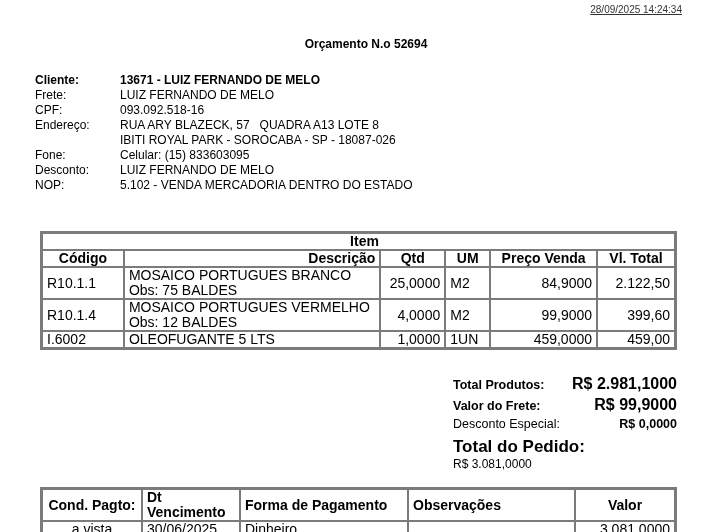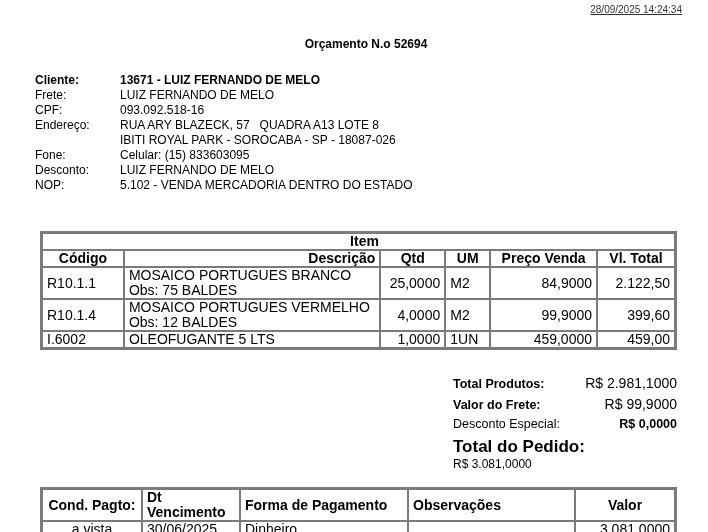--- a/index.html
+++ b/index.html
@@ -29,21 +29,21 @@
   .center { text-align:center;margin-top:20px; }
 
   .totals { position:absolute; left:453px; top:375px; width:224px; }
   .totals .row { display:flex; justify-content:space-between; align-items:baseline; }
   .totals .t1 { height:21px; font-weight:bold; font-size:12.5px; }
   .totals .t3 { height:20px; font-size:12.5px; }
   .totals .t3 .v { font-weight:bold; }
   .totals .t4 { height:24px;flex-direction:column; }
   .totals .t4 .l { font-weight:bold; font-size:17px; }
   .totals .t4 .v { font-size:12px; }
-  .totals .t1 .v { font-weight:normal; font-size:14px;text-align:center; }
+  .totals .t1 .v { font-weight:bold; font-size:16px;text-align:center; }
 
   .pay { left:40px; top:487px; width:637px; }
   .pay th, .pay td { height:15px; line-height:15px; }
 </style>
 </head>
 <body>
 
 <div class="ts">28/09/2025 14:24:34</div>
 <div class="title">Orçamento N.o 52694</div>
 

